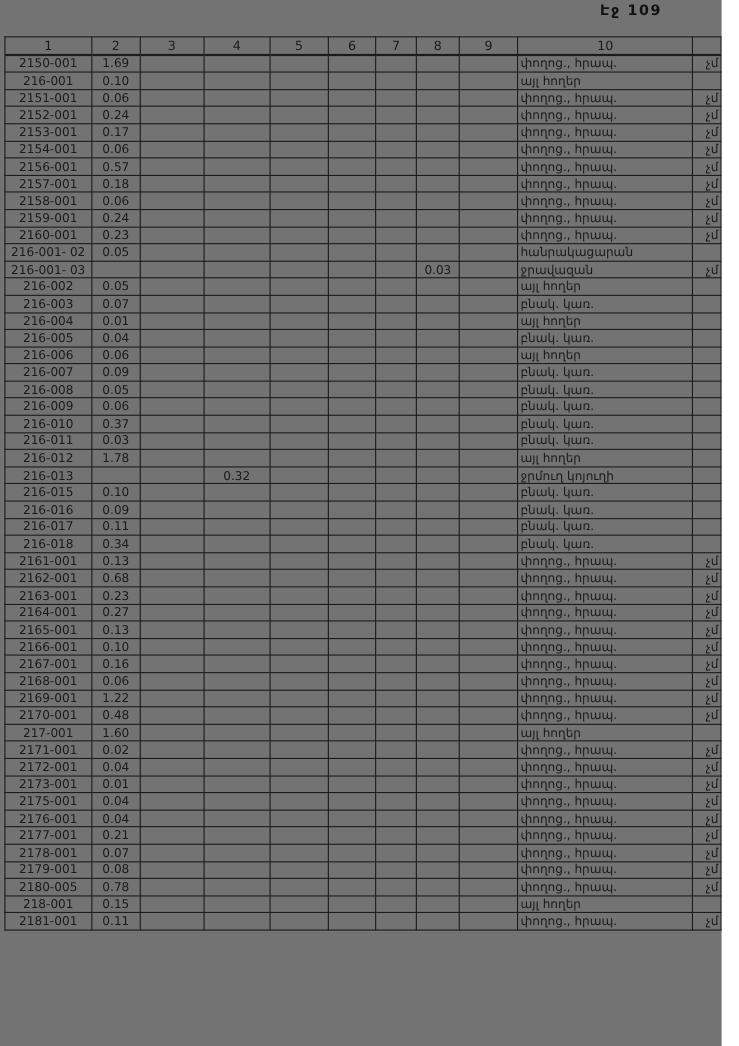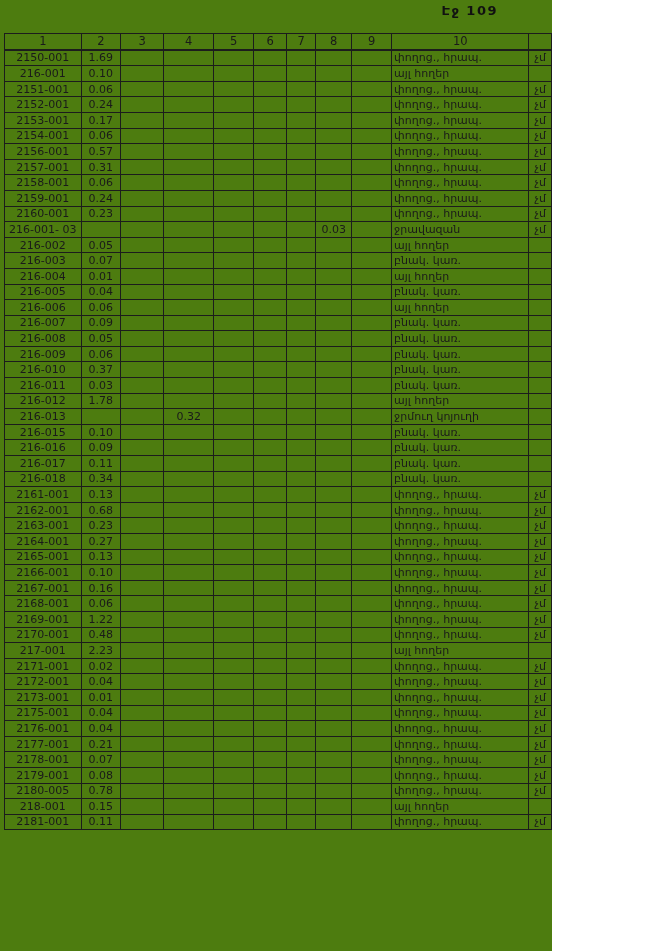--- a/index.html
+++ b/index.html
@@ -3,23 +3,23 @@
 <meta charset="utf-8">
 <style>
   html, body {
     margin: 0;
     padding: 0;
     background: #ffffff;
     font-family: "DejaVu Sans", "Liberation Sans", sans-serif;
   }
   .page {
     position: relative;
-    width: 552px;
+    width: 656px;
     height: 951px;
-    background: #4d7c0f;
+    background: #737373;
     overflow: hidden;
     color: #161616;
   }
   .page-label {
     position: absolute;
     top: 3px;
     right: 54px;
     font-size: 13px;
     font-weight: bold;
     letter-spacing: 1.5px;
@@ -49,21 +49,21 @@
     border-bottom-width: 2.2px;
   }
   td.c1  { text-align: center;  padding-left: 4px; }
   td.c2, td.c4, td.c8 { text-align: center; }
   td.c10 { text-align: left; padding-left: 3px; }
   th.margin-col, td.margin-col {
     border: none;
     background: transparent;
     font-size: 8px;
     color: #3a3a3a;
-    text-align: center;
+    text-align: right;
     padding: 3px 1px 0 0;
     letter-spacing: 0;
   }
 </style>
 </head>
 <body>
 
 <div class="page">
   <div class="page-label">Էջ 109</div>
 
@@ -183,21 +183,21 @@
           <td class="c5"></td>
           <td class="c6"></td>
           <td class="c7"></td>
           <td class="c8"></td>
           <td class="c9"></td>
           <td class="c10">փողոց., հրապ.</td>
           <td class="margin-col">չմ</td>
         </tr>
         <tr>
           <td class="c1">2157-001</td>
-          <td class="c2">0.31</td>
+          <td class="c2">0.18</td>
           <td class="c3"></td>
           <td class="c4"></td>
           <td class="c5"></td>
           <td class="c6"></td>
           <td class="c7"></td>
           <td class="c8"></td>
           <td class="c9"></td>
           <td class="c10">փողոց., հրապ.</td>
           <td class="margin-col">չմ</td>
         </tr>
@@ -234,20 +234,33 @@
           <td class="c4"></td>
           <td class="c5"></td>
           <td class="c6"></td>
           <td class="c7"></td>
           <td class="c8"></td>
           <td class="c9"></td>
           <td class="c10">փողոց., հրապ.</td>
           <td class="margin-col">չմ</td>
         </tr>
         <tr>
+          <td class="c1">216-001- 02</td>
+          <td class="c2">0.05</td>
+          <td class="c3"></td>
+          <td class="c4"></td>
+          <td class="c5"></td>
+          <td class="c6"></td>
+          <td class="c7"></td>
+          <td class="c8"></td>
+          <td class="c9"></td>
+          <td class="c10">հանրակացարան</td>
+          <td class="margin-col"></td>
+        </tr>
+        <tr>
           <td class="c1">216-001- 03</td>
           <td class="c2"></td>
           <td class="c3"></td>
           <td class="c4"></td>
           <td class="c5"></td>
           <td class="c6"></td>
           <td class="c7"></td>
           <td class="c8">0.03</td>
           <td class="c9"></td>
           <td class="c10">ջրավազան</td>
@@ -586,21 +599,21 @@
           <td class="c5"></td>
           <td class="c6"></td>
           <td class="c7"></td>
           <td class="c8"></td>
           <td class="c9"></td>
           <td class="c10">փողոց., հրապ.</td>
           <td class="margin-col">չմ</td>
         </tr>
         <tr>
           <td class="c1">217-001</td>
-          <td class="c2">2.23</td>
+          <td class="c2">1.60</td>
           <td class="c3"></td>
           <td class="c4"></td>
           <td class="c5"></td>
           <td class="c6"></td>
           <td class="c7"></td>
           <td class="c8"></td>
           <td class="c9"></td>
           <td class="c10">այլ հողեր</td>
           <td class="margin-col"></td>
         </tr>

